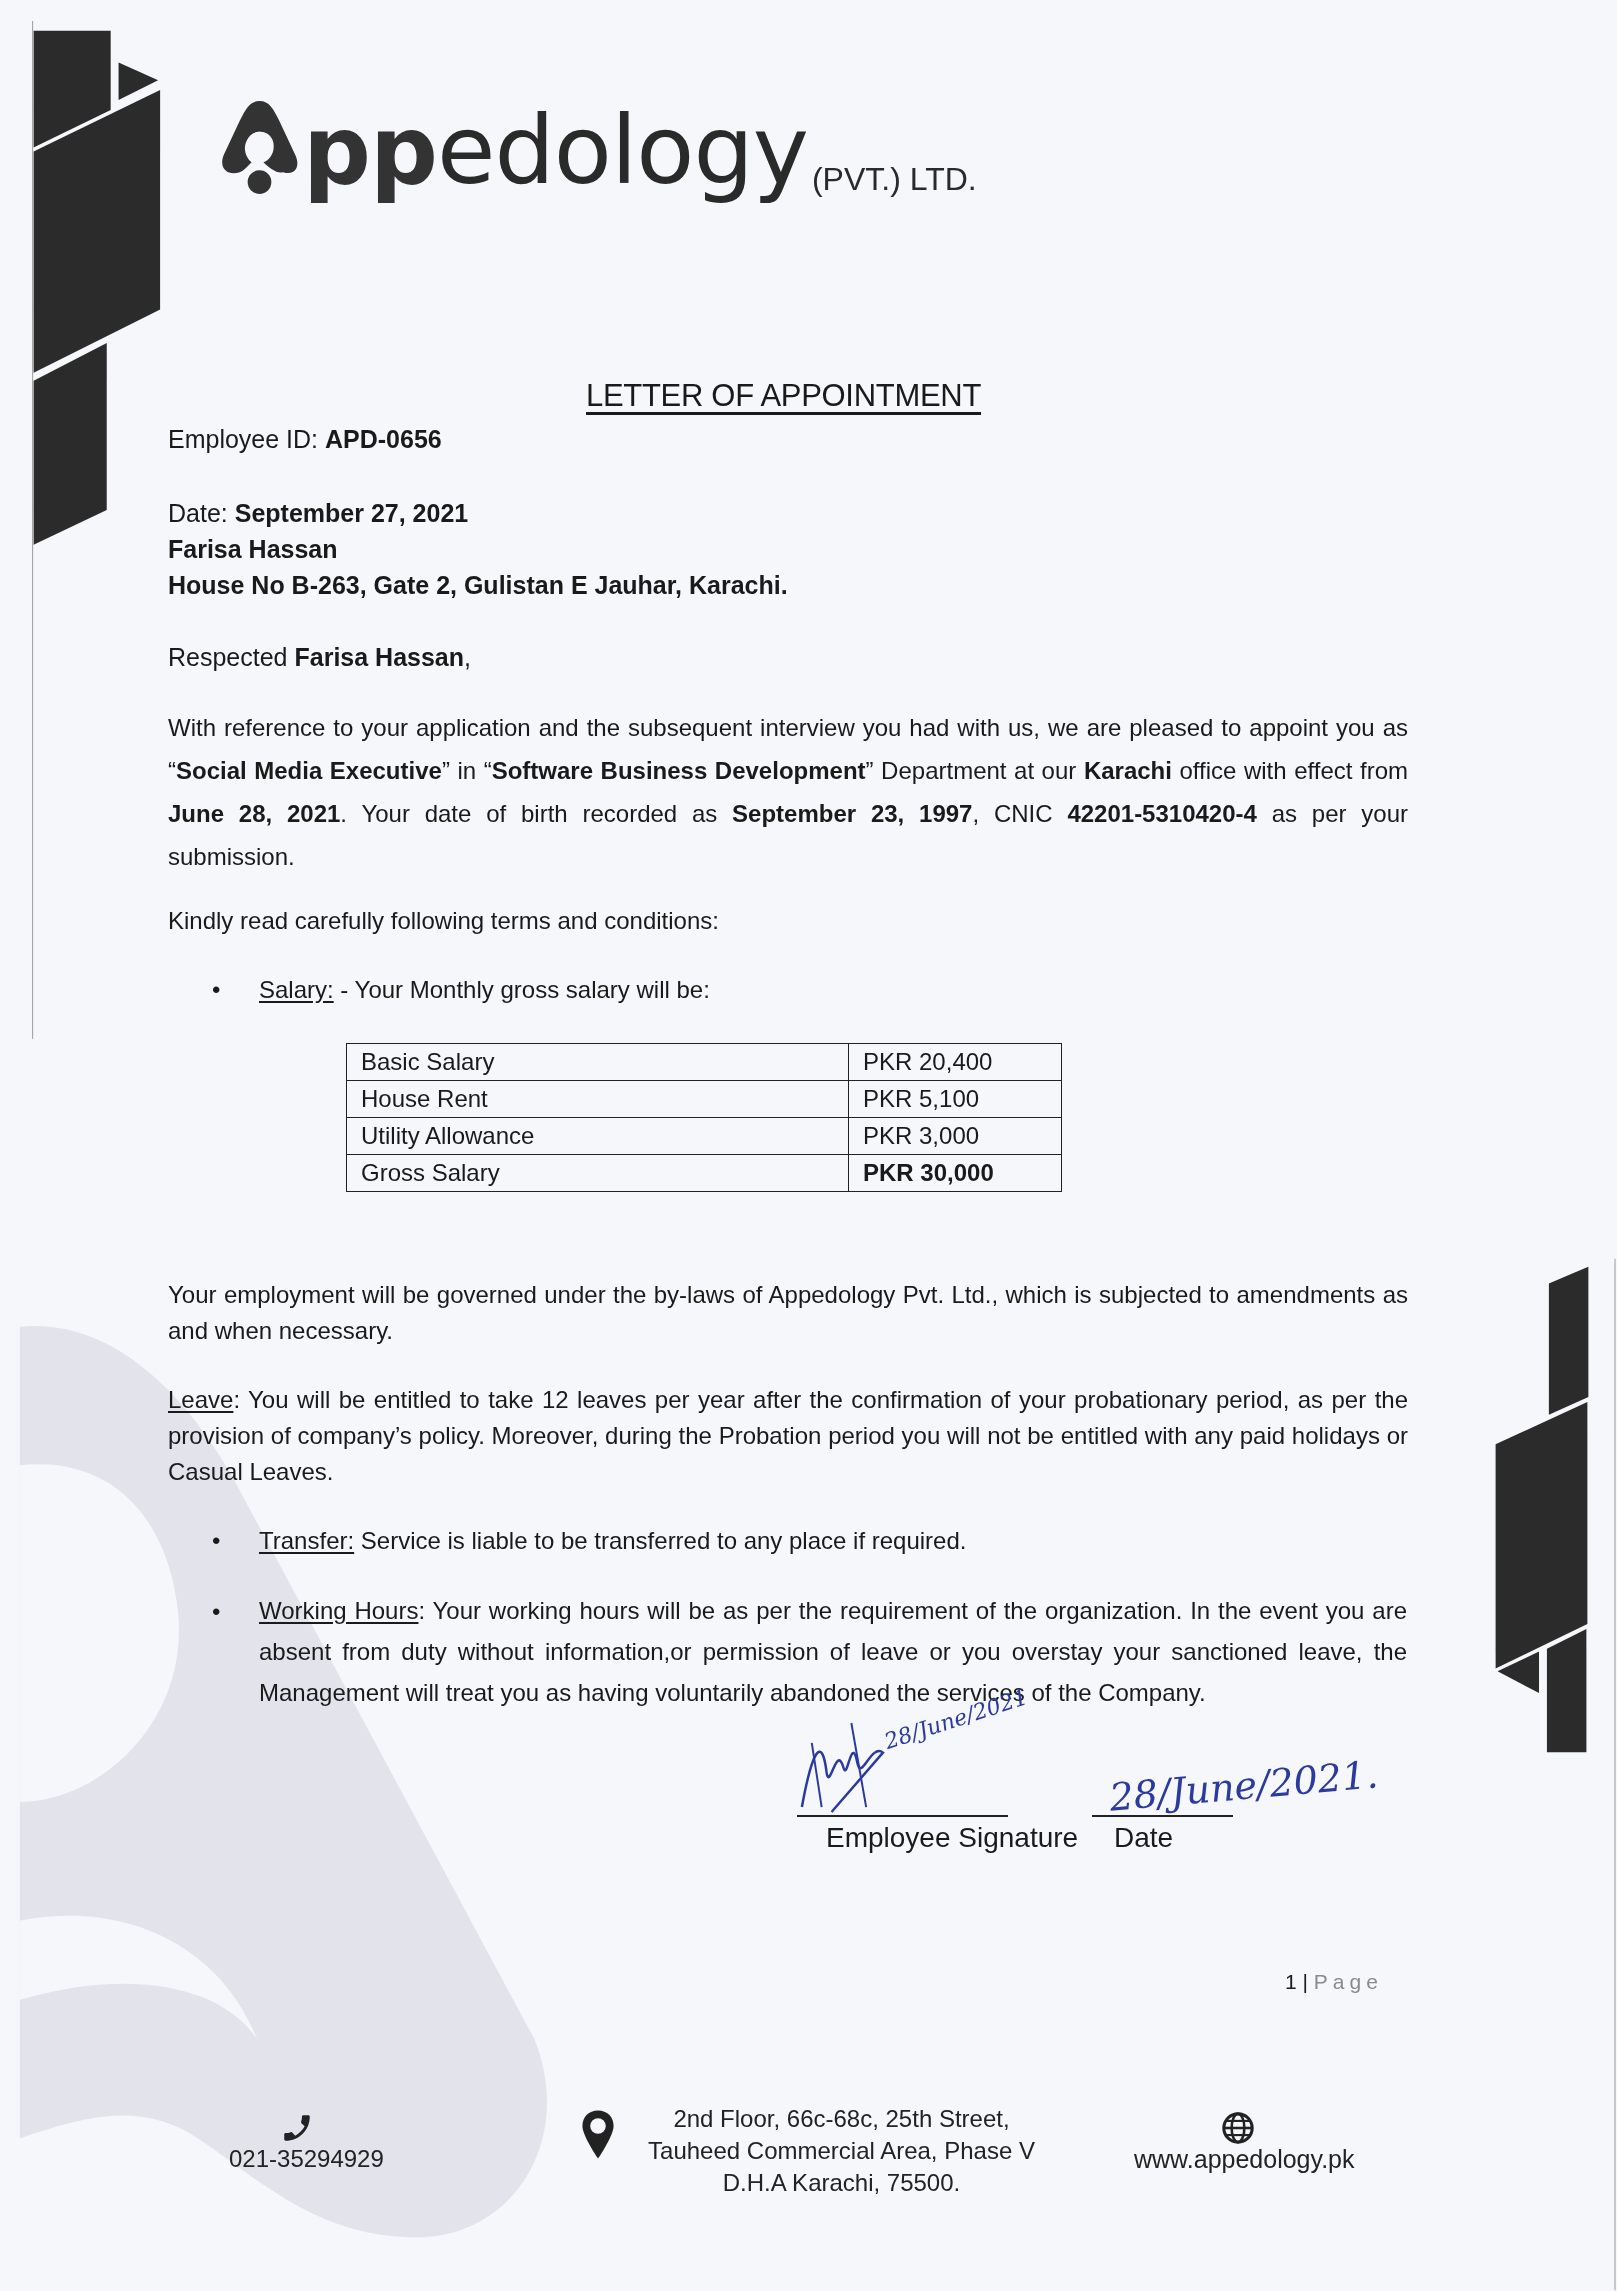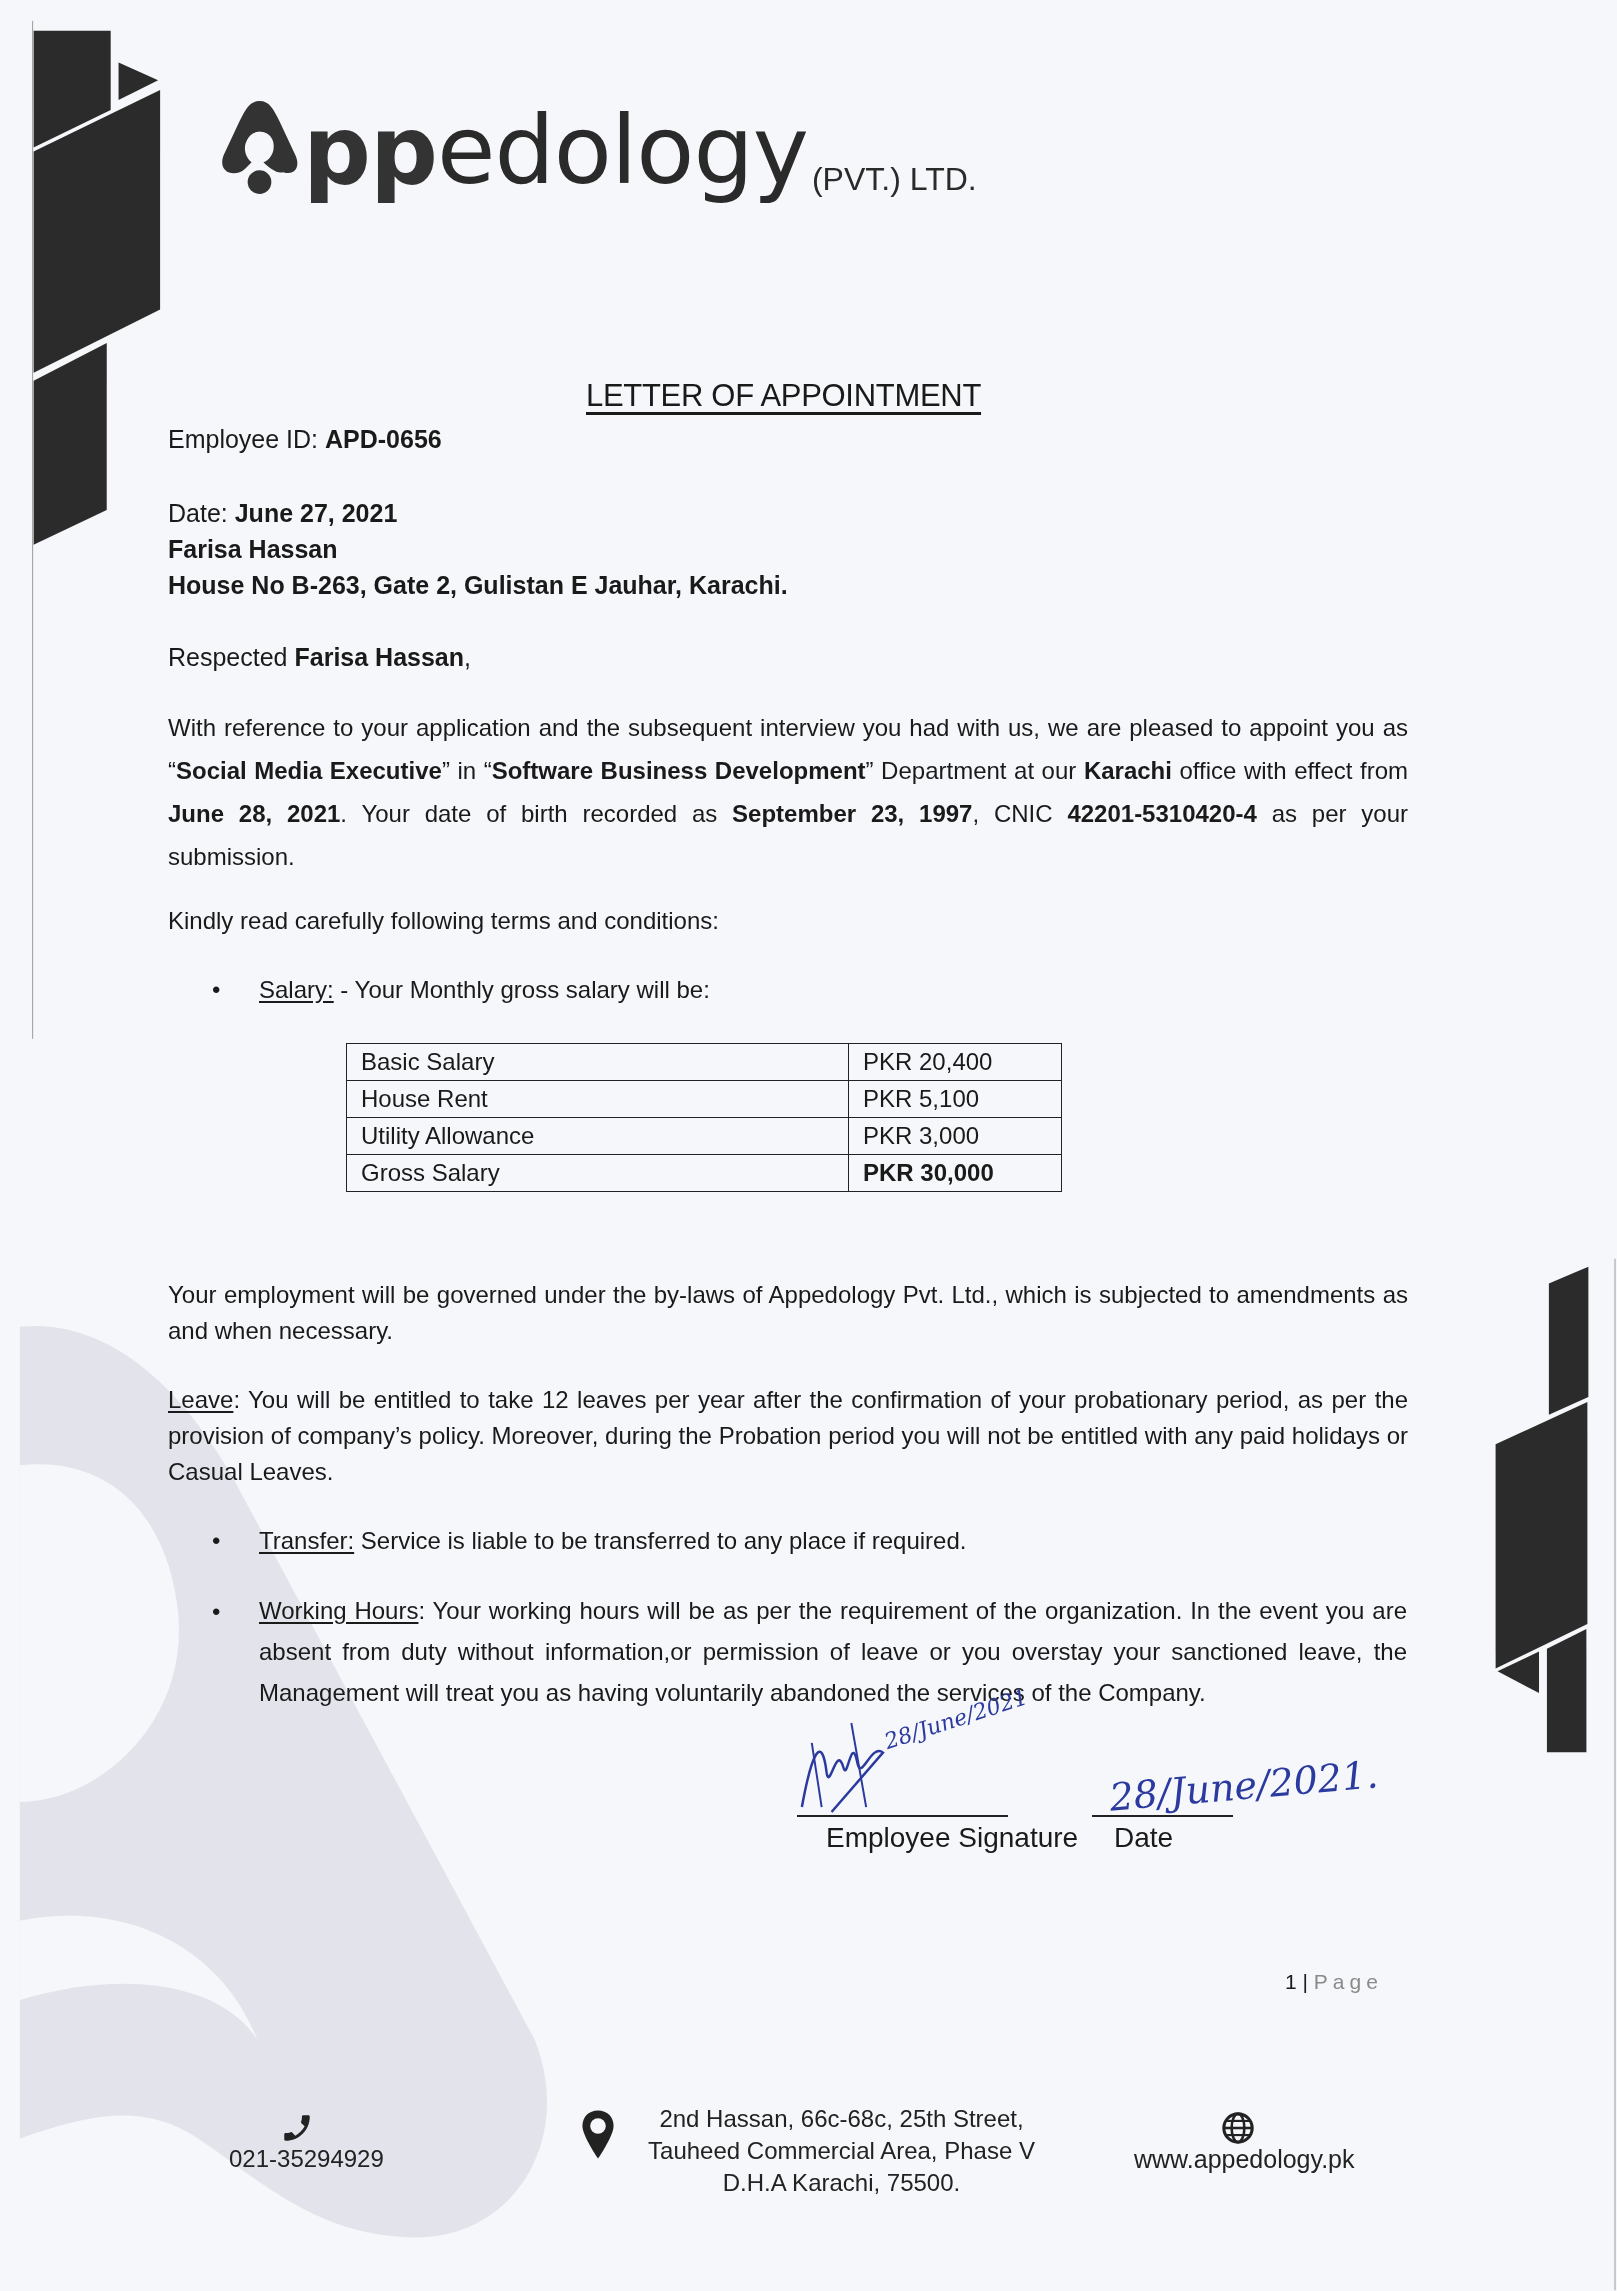--- a/index.html
+++ b/index.html
@@ -92,21 +92,21 @@
 </div>
 
 <div class="abs title">LETTER OF APPOINTMENT</div>
 
 <div class="abs line" style="left:168px;top:424px;">
   <span>Employee ID:</span>
   <span class="b">APD-0656</span>
 </div>
 <div class="abs line" style="left:168px;top:498px;">
   <span>Date:</span>
-  <span class="b">June 27, 2021</span>
+  <span class="b">September 27, 2021</span>
 </div>
 <div class="abs line b" style="left:168px;top:534px;">Farisa Hassan</div>
 <div class="abs line b" style="left:168px;top:570px;">House No B-263, Gate 2, Gulistan E Jauhar, Karachi.</div>
 
 <div class="abs line" style="left:168px;top:642px;">
   <span>Respected</span>
   <span class="b">Farisa Hassan</span><span>,</span>
 </div>
 
 <div class="abs para" style="top:706px;"><span>With reference to your application and the subsequent interview you had with us, we are pleased to appoint you as “</span><span class="b">Social Media Executive</span><span>” in “</span><span class="b">Software Business Development</span><span>” Department at our </span><span class="b">Karachi</span><span> office with effect from </span><span class="b">June 28, 2021</span><span>. Your date of birth recorded as </span><span class="b">September 23, 1997</span><span>, CNIC </span><span class="b">42201-5310420-4</span><span> as per your submission.</span></div>
@@ -177,21 +177,21 @@
       <path d="M6.6 10.8c1.4 2.8 3.8 5.1 6.6 6.6l2.2-2.2c.3-.3.7-.4 1-.2 1.1.4 2.3.6 3.6.6.6 0 1 .4 1 1V20c0 .6-.4 1-1 1C10.6 21 3 13.4 3 4c0-.6.4-1 1-1h3.5c.6 0 1 .4 1 1 0 1.3.2 2.5.6 3.6.1.3 0 .7-.2 1L6.6 10.8z" fill="#222" transform="scale(-1,1) translate(-24,0)"></path>
     </svg>
   <span style="margin-left:18px;">021-35294929</span>
 </div>
 
 <svg class="abs" style="left:581px;top:2109px;" width="34" height="51" viewBox="0 0 24 36">
   <path d="M12,1 C5.5,1 1,5.5 1,12 C1,19 12,35 12,35 C12,35 23,19 23,12 C23,5.5 18.5,1 12,1 Z" fill="#222"></path>
   <circle cx="12" cy="12" r="5.5" fill="#f6f7fa"></circle>
 </svg>
 <div class="abs footer-text" style="left:614px;top:2103px;width:455px;text-align:center;line-height:32px;">
-  <div>2nd Hassan, 66c-68c, 25th Street,</div>
+  <div>2nd Floor, 66c-68c, 25th Street,</div>
   <div>Tauheed Commercial Area, Phase V</div>
   <div>D.H.A Karachi, 75500.</div>
 </div>
 
 <div class="abs footer-text" style="left:1122px;top:2111px;display:flex;align-items:center;">
   <svg width="34" height="34" viewBox="0 0 24 24">
     <circle cx="12" cy="12" r="10" fill="none" stroke="#222" stroke-width="2.2"></circle>
     <ellipse cx="12" cy="12" rx="4.5" ry="10" fill="none" stroke="#222" stroke-width="1.8"></ellipse>
     <line x1="2" y1="12" x2="22" y2="12" stroke="#222" stroke-width="1.8"></line>
     <line x1="4" y1="7" x2="20" y2="7" stroke="#222" stroke-width="1.5"></line>

